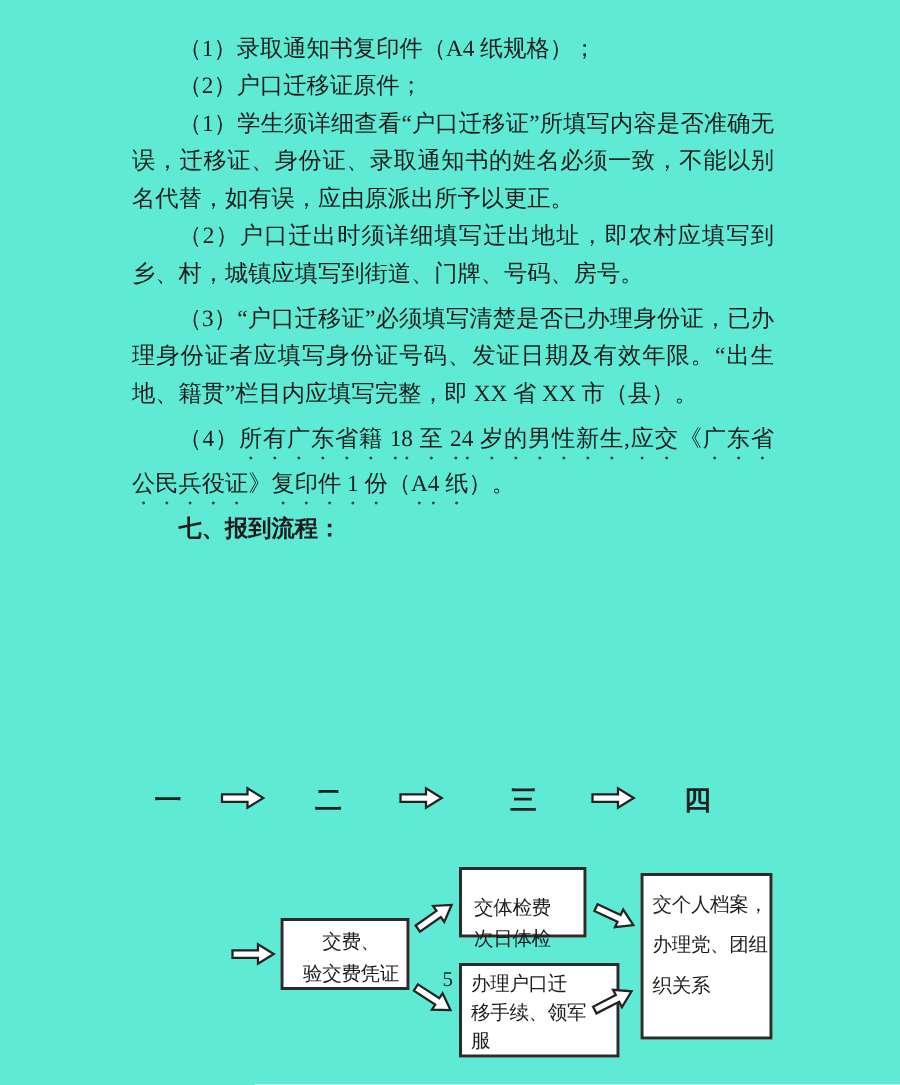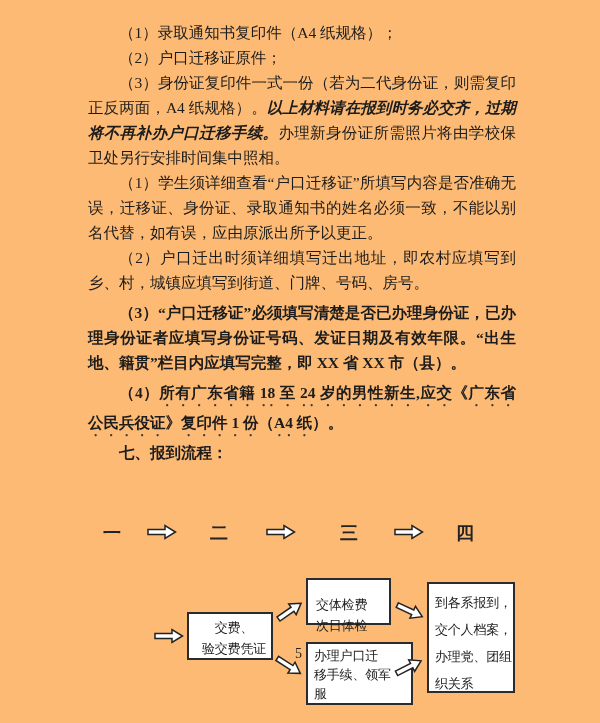--- a/index.html
+++ b/index.html
@@ -1,27 +1,27 @@
 <!DOCTYPE html>
 <html><head>
 <meta charset="utf-8">
 <style>
   html,body { margin:0; padding:0; background:#ffffff; }
   .page {
-    position:relative; width:600px; height:723px; background:#fdba74;
+    position:relative; width:600px; height:723px; background:#5eead4;
     font-family:"Liberation Serif","DejaVu Serif",serif;
     color:#1c1c1c; overflow:hidden;
   }
   .doc { position:absolute; left:88px; top:20px; width:428px; }
   .para {
     margin:0; font-size:15.5px; line-height:25px;
     text-align:justify; text-justify:inter-character;
   }
   .indent { text-indent:31px; }
-  .mt5 { margin-top:5px;font-weight:bold; }
+  .mt5 { margin-top:5px; }
   .bold { font-weight:bold;font-family:Liberation Serif, serif; }
   .bi { font-weight:bold; font-style:italic; }
   .dots {
     -webkit-text-emphasis:filled dot #3a3a3a;
     -webkit-text-emphasis-position:under left;
     text-emphasis:filled dot #3a3a3a;
     text-emphasis-position:under left;
   }
   .step-num { position:absolute; font-size:18px; font-weight:bold; color:#222; }
   .block-arrow { position:absolute; overflow:visible; }
@@ -39,21 +39,20 @@
   .page-num { position:absolute; font-size:14px; color:#222; }
 </style>
 </head>
 <body>
 
 <div class="page">
 
   <div class="doc">
     <p class="para indent"><span>（1）录取通知书复印件（A4 纸规格）；</span></p>
     <p class="para indent"><span>（2）户口迁移证原件；</span></p>
-    <p class="para indent"><span>（3）身份证复印件一式一份（若为二代身份证，则需复印正反两面，A4 纸规格）。</span><span class="bi">以上材料请在报到时务必交齐，过期将不再补办户口迁移手续。</span><span>办理新身份证所需照片将由学校保卫处另行安排时间集中照相。</span></p>
     <p class="para indent"><span>（1）学生须详细查看“户口迁移证”所填写内容是否准确无误，迁移证、身份证、录取通知书的姓名必须一致，不能以别名代替，如有误，应由原派出所予以更正。</span></p>
     <p class="para indent"><span>（2）户口迁出时须详细填写迁出地址，即农村应填写到乡、村，城镇应填写到街道、门牌、号码、房号。</span></p>
     <p class="para indent mt5"><span>（3）“户口迁移证”必须填写清楚是否已办理身份证，已办理身份证者应填写身份证号码、发证日期及有效年限。“出生地、籍贯”栏目内应填写完整，即 XX 省 XX 市（县）。</span></p>
     <p class="para indent mt5"><span>（4）</span><span class="dots">所有广东省籍 18 至 24 岁的男性新生,应交《广东省公民兵役证》复印件 1 份（A4 纸）</span><span>。</span></p>
     <p class="para indent bold"><span>七、报到流程：</span></p>
   </div>
 
   <span class="step-num" style="left:103px; top:521px;">一</span>
   <svg class="block-arrow" style="left:147px; top:524px;" width="30" height="16" viewBox="0 0 30 16">
       <polygon points="1,5.5 18,5.5 18,1.5 28.5,8 18,14.5 18,10.5 1,10.5" fill="#ffffff" stroke="#222222" stroke-width="1.5"></polygon>
@@ -99,19 +98,18 @@
   </div>
 
   <svg class="block-arrow" style="left:395px; top:603px; transform:rotate(25deg);" width="30" height="16" viewBox="0 0 30 16">
       <polygon points="1,5.5 18,5.5 18,1.5 28.5,8 18,14.5 18,10.5 1,10.5" fill="#ffffff" stroke="#222222" stroke-width="1.5"></polygon>
     </svg>
   <svg class="block-arrow" style="left:394px; top:659px; transform:rotate(-27deg);" width="30" height="16" viewBox="0 0 30 16">
       <polygon points="1,5.5 18,5.5 18,1.5 28.5,8 18,14.5 18,10.5 1,10.5" fill="#ffffff" stroke="#222222" stroke-width="1.5"></polygon>
     </svg>
 
   <div class="fc-box" id="box5" style="left:427px; top:582px; width:88px; height:111px;">
-    <div>到各系报到，</div>
     <div>交个人档案，</div>
     <div>办理党、团组</div>
     <div>织关系</div>
   </div>
 
 </div>
 
 </body></html>

